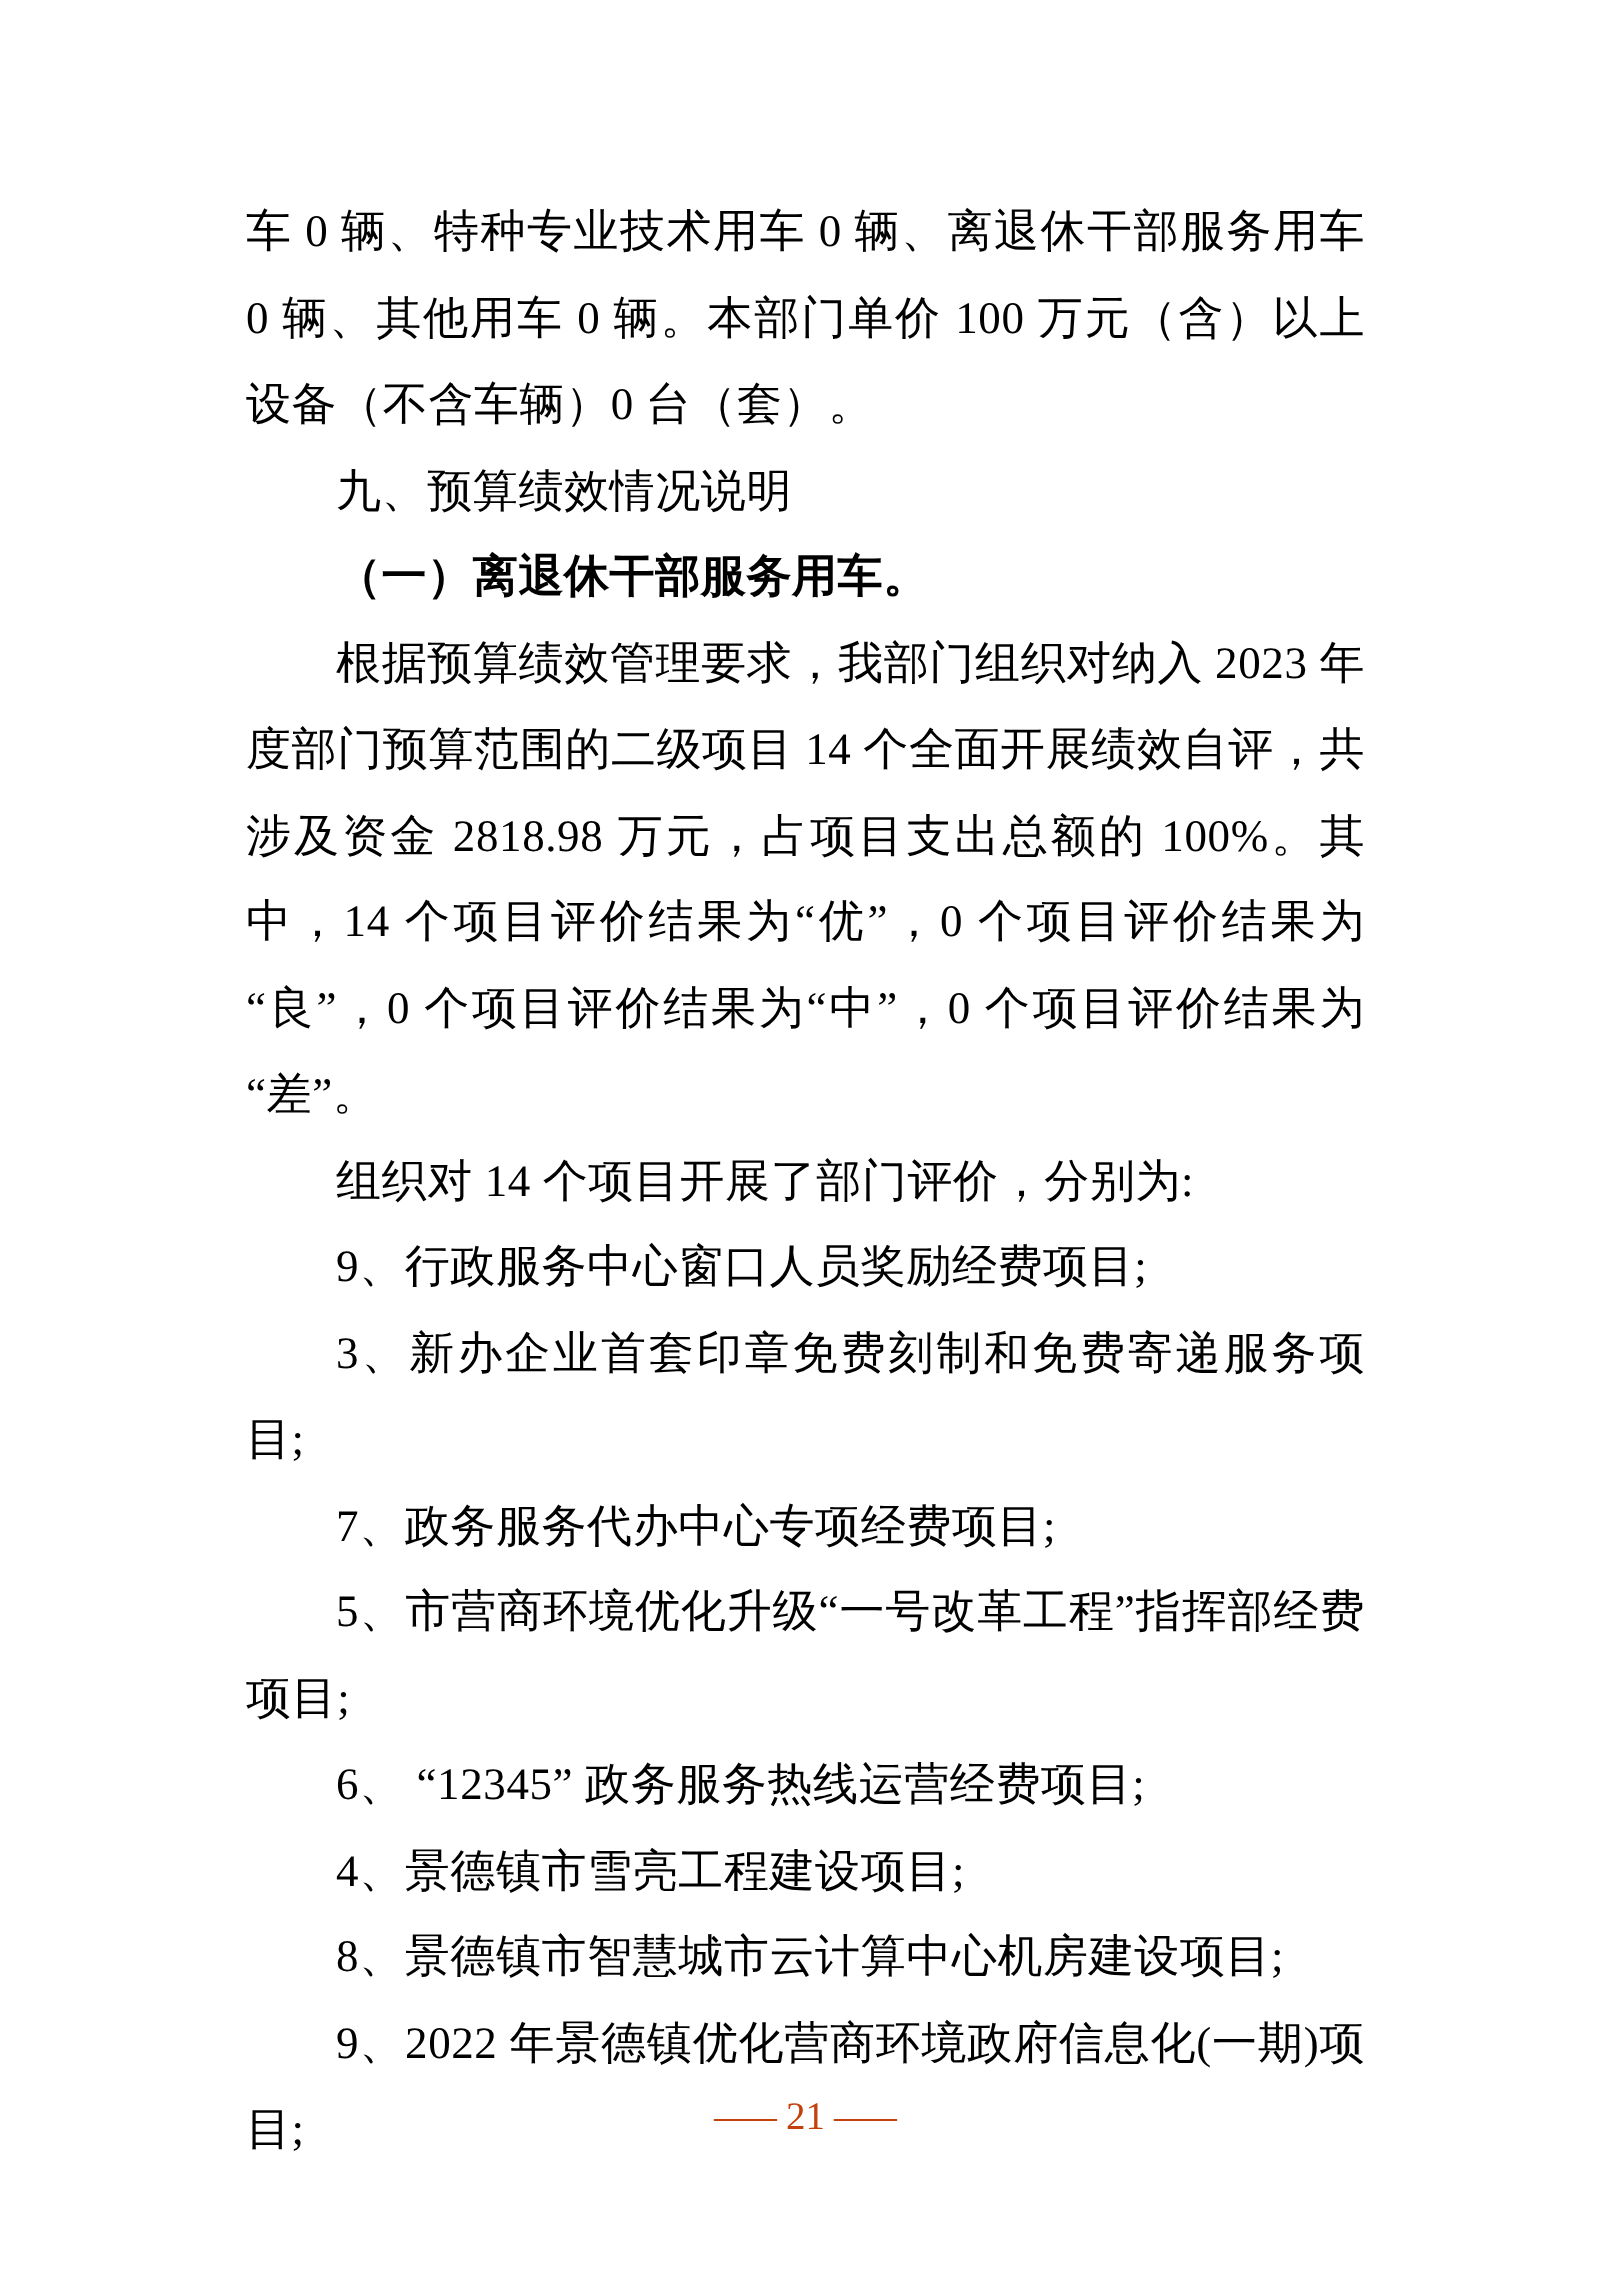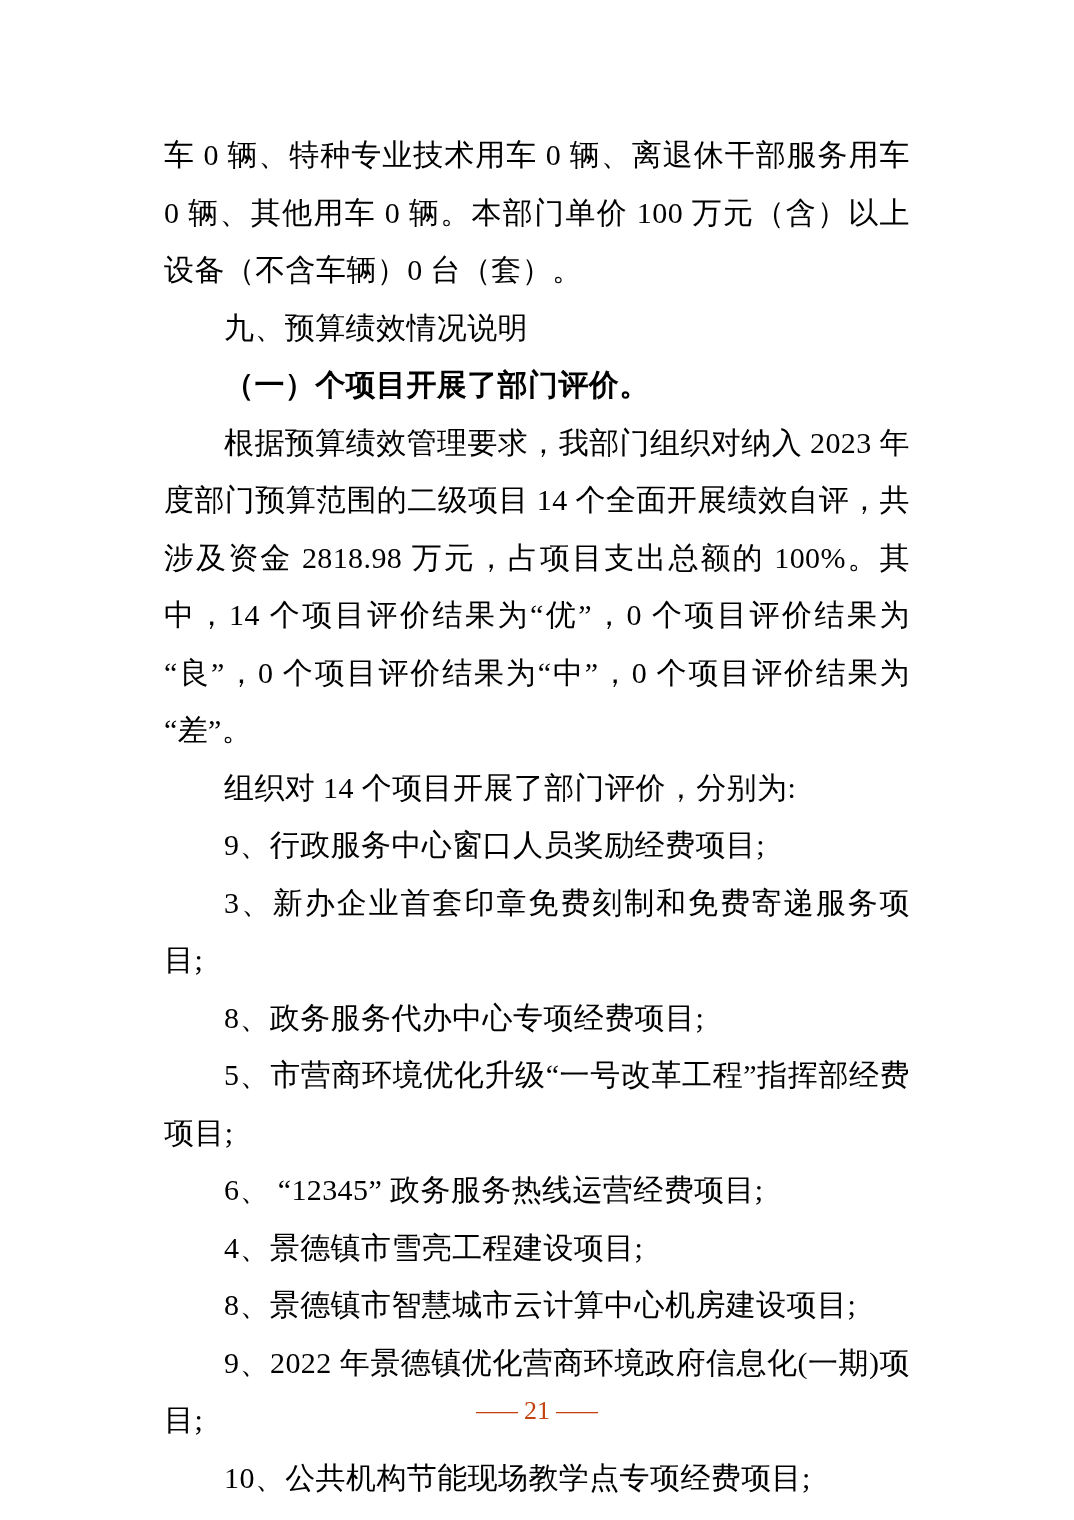--- a/index.html
+++ b/index.html
@@ -67,29 +67,28 @@
     transform: scaleX(1.6);
   }
 </style>
 </head>
 <body>
 
 <div class="page">
   <main class="content">
       <p class="body">车 0 辆、特种专业技术用车 0 辆、离退休干部服务用车 0 辆、其他用车 0 辆。本部门单价 100 万元（含）以上设备（不含车辆）0 台（套）。</p>
       <p class="heading-sans indent">九、预算绩效情况说明</p>
-      <p class="heading-kai indent">（一）个项目开展了部门评价。</p>
+      <p class="heading-kai indent">（一）离退休干部服务用车。</p>
       <p class="body indent">根据预算绩效管理要求，我部门组织对纳入 2023 年度部门预算范围的二级项目 14 个全面开展绩效自评，共涉及资金 2818.98 万元，占项目支出总额的 100%。其中，14 个项目评价结果为“优”，0 个项目评价结果为“良”，0 个项目评价结果为“中”，0 个项目评价结果为“差”。</p>
       <p class="body indent">组织对 14 个项目开展了部门评价，分别为:</p>
       <p class="body indent">9、行政服务中心窗口人员奖励经费项目;</p>
       <p class="body indent">3、新办企业首套印章免费刻制和免费寄递服务项目;</p>
-      <p class="body indent">8、政务服务代办中心专项经费项目;</p>
+      <p class="body indent">7、政务服务代办中心专项经费项目;</p>
       <p class="body indent">5、市营商环境优化升级“一号改革工程”指挥部经费项目;</p>
       <p class="body indent">6、 “12345” 政务服务热线运营经费项目;</p>
       <p class="body indent">4、景德镇市雪亮工程建设项目;</p>
       <p class="body indent">8、景德镇市智慧城市云计算中心机房建设项目;</p>
       <p class="body indent">9、2022 年景德镇优化营商环境政府信息化(一期)项目;</p>
-      <p class="body indent">10、公共机构节能现场教学点专项经费项目;</p>
     </main>
   <footer class="footer">
     <span class="dash">—</span><span>21</span><span class="dash">—</span>
   </footer>
 </div>
 
 </body></html>

